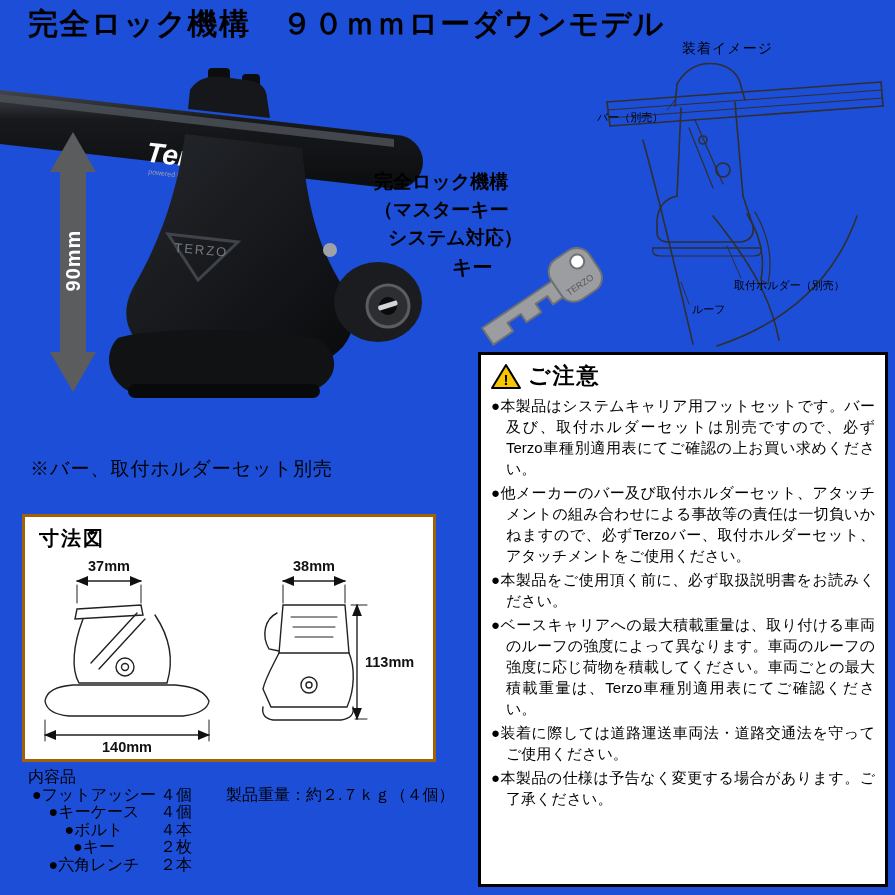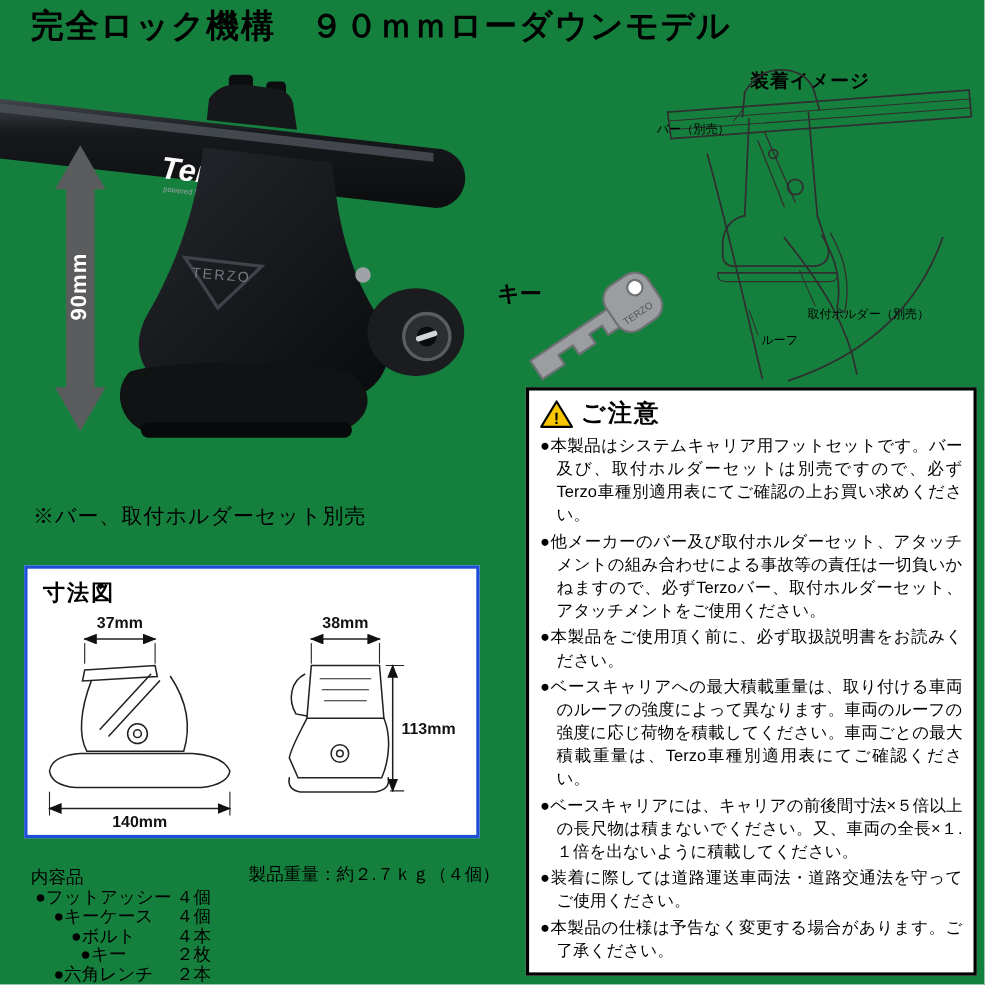--- a/index.html
+++ b/index.html
@@ -1,37 +1,37 @@
 <!DOCTYPE html>
 <html><head>
 <meta charset="utf-8">
 <style>
   * { margin:0; padding:0; box-sizing:border-box; }
   html,body { width:895px; height:895px; background:#fff; font-family:"Liberation Sans", sans-serif; color:#000; }
-  #canvas { position:relative; width:895px; height:895px; background:#15803d; overflow:hidden; }
+  #canvas { position:relative; width:895px; height:895px; background:#1d4ed8; overflow:hidden; }
   .abs { position:absolute; }
 
   .headline { left:28px; top:4px; font-size:30px; font-weight:800; letter-spacing:1.5px; white-space:nowrap; }
 
   .height-arrow { left:50px; top:132px; width:46px; height:260px; }
   .height-arrow .lbl { position:absolute; left:-30px; top:117px; width:106px; text-align:center;
       transform:rotate(-90deg); color:#fff; font-weight:700; font-size:20px; letter-spacing:1px; }
 
   .lock-text { left:374px; top:168px; font-size:19px; font-weight:700; line-height:28px; }
   .key-label { left:452px; top:254px; font-size:20px; font-weight:700; }
 
-  .install-title { left:682px; top:62px; font-size:17px; font-weight:700; letter-spacing:1px; }
+  .install-title { left:682px; top:40px; font-size:14px; font-weight:400; letter-spacing:1px; }
   .diagram-label { font-size:11px; white-space:nowrap; }
 
   .sep-note { left:30px; top:456px; font-size:19px; letter-spacing:1px; }
 
-  .dim-box { left:22px; top:514px; width:414px; height:248px; border:3px solid #1d4ed8; background:#fff; }
+  .dim-box { left:22px; top:514px; width:414px; height:248px; border:3px solid #a16207; background:#fff; }
   .dim-title { position:absolute; left:14px; top:8px; font-size:20px; font-weight:600; letter-spacing:2px; }
 
-  .contents { left:28px; top:790px; font-size:16px; line-height:17.5px; }
+  .contents { left:28px; top:768px; font-size:16px; line-height:17.5px; }
   .contents .title { font-weight:400; }
   .c-row { display:flex;text-align:center; }
   .c-name { width:132px; }
   .weight { left:226px; top:785px; font-size:16px; }
 
   .caution-box { left:478px; top:352px; width:410px; height:535px; border:3px solid #000; background:#fff; padding:6px 10px 4px 10px; }
   .caution-head { display:flex; align-items:center; gap:7px; margin-bottom:4px; }
   .caution-title { font-size:22px; font-weight:800; letter-spacing:2px; }
   .caution-item { font-size:15px; line-height:1.4; padding-left:1em; text-indent:-1em; margin-bottom:3px; text-align:justify; }
   svg text { font-family:"Liberation Sans", sans-serif; }
@@ -97,20 +97,25 @@
 
   <div class="abs height-arrow">
     <svg width="46" height="260" viewBox="0 0 46 260">
       <polygon points="23,0 46,40 0,40" fill="#5b5c5e"></polygon>
       <rect x="10" y="39" width="26" height="182" fill="#5b5c5e"></rect>
       <polygon points="0,220 46,220 23,260" fill="#5b5c5e"></polygon>
     </svg>
     <span class="lbl">90mm</span>
   </div>
 
+  <div class="abs lock-text">
+    <div>完全ロック機構</div>
+    <div>（マスターキー</div>
+    <div style="padding-left:14px">システム対応）</div>
+  </div>
   <div class="abs key-label">キー</div>
 
   <svg class="abs" style="left:468px;top:240px" width="140" height="120" viewBox="0 0 140 120">
     <g transform="rotate(-34 70 60)" fill="#9b9da0" stroke="#6e7174" stroke-width="2" stroke-linejoin="round">
       <path d="M8,52 L98,52 L98,72 L80,72 L80,62 L66,62 L66,72 L48,72 L48,62 L32,62 L32,72 L8,72 Z"></path>
       <rect x="92" y="36" width="46" height="48" rx="15"></rect>
       <circle cx="124" cy="50" r="7" fill="#fff"></circle>
       <text x="98" y="74" font-size="9" fill="#55585b" stroke="none">TERZO</text>
     </g>
   </svg>
@@ -250,18 +255,17 @@
       <svg width="30" height="27" viewBox="0 0 30 27">
         <path d="M15,2 L29,25 L1,25 Z" fill="#f7c600" stroke="#000" stroke-width="2" stroke-linejoin="round"></path>
         <text x="15" y="22" text-anchor="middle" font-size="15" font-weight="bold" fill="#000">!</text>
       </svg>
       <span class="caution-title">ご注意</span>
     </div>
     <div class="caution-item">●本製品はシステムキャリア用フットセットです。バー及び、取付ホルダーセットは別売ですので、必ずTerzo車種別適用表にてご確認の上お買い求めください。</div>
     <div class="caution-item">●他メーカーのバー及び取付ホルダーセット、アタッチメントの組み合わせによる事故等の責任は一切負いかねますので、必ずTerzoバー、取付ホルダーセット、アタッチメントをご使用ください。</div>
     <div class="caution-item">●本製品をご使用頂く前に、必ず取扱説明書をお読みください。</div>
     <div class="caution-item">●ベースキャリアへの最大積載重量は、取り付ける車両のルーフの強度によって異なります。車両のルーフの強度に応じ荷物を積載してください。車両ごとの最大積載重量は、Terzo車種別適用表にてご確認ください。</div>
-    <div class="caution-item">●ベースキャリアには、キャリアの前後間寸法×５倍以上の長尺物は積まないでください。又、車両の全長×１.１倍を出ないように積載してください。</div>
     <div class="caution-item">●装着に際しては道路運送車両法・道路交通法を守ってご使用ください。</div>
     <div class="caution-item">●本製品の仕様は予告なく変更する場合があります。ご了承ください。</div>
   </div>
 
 </div>
 
 </body></html>

